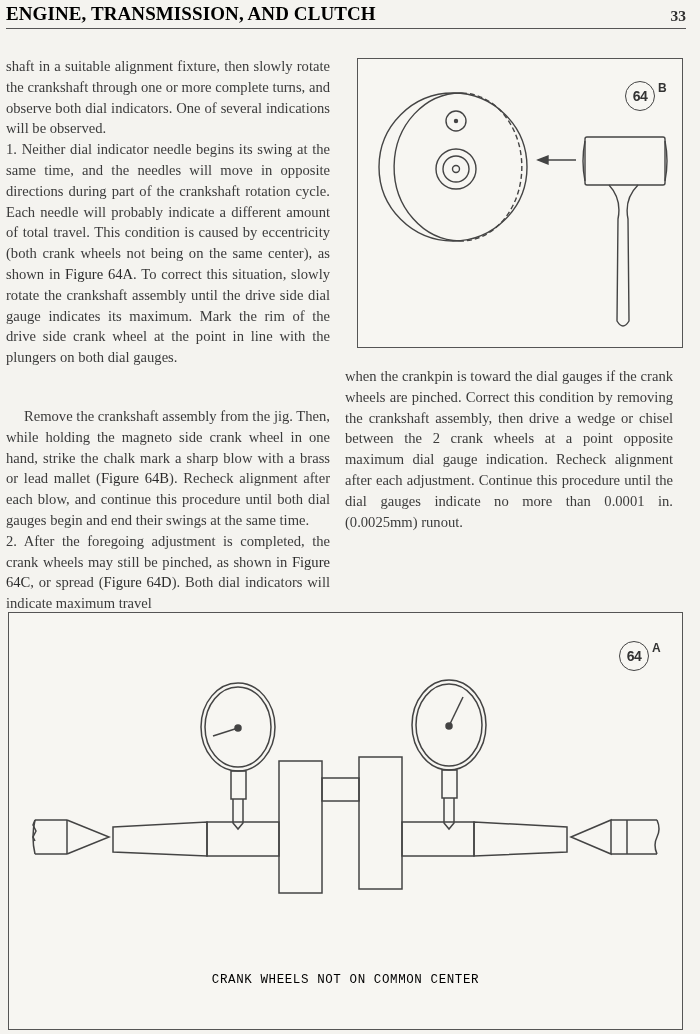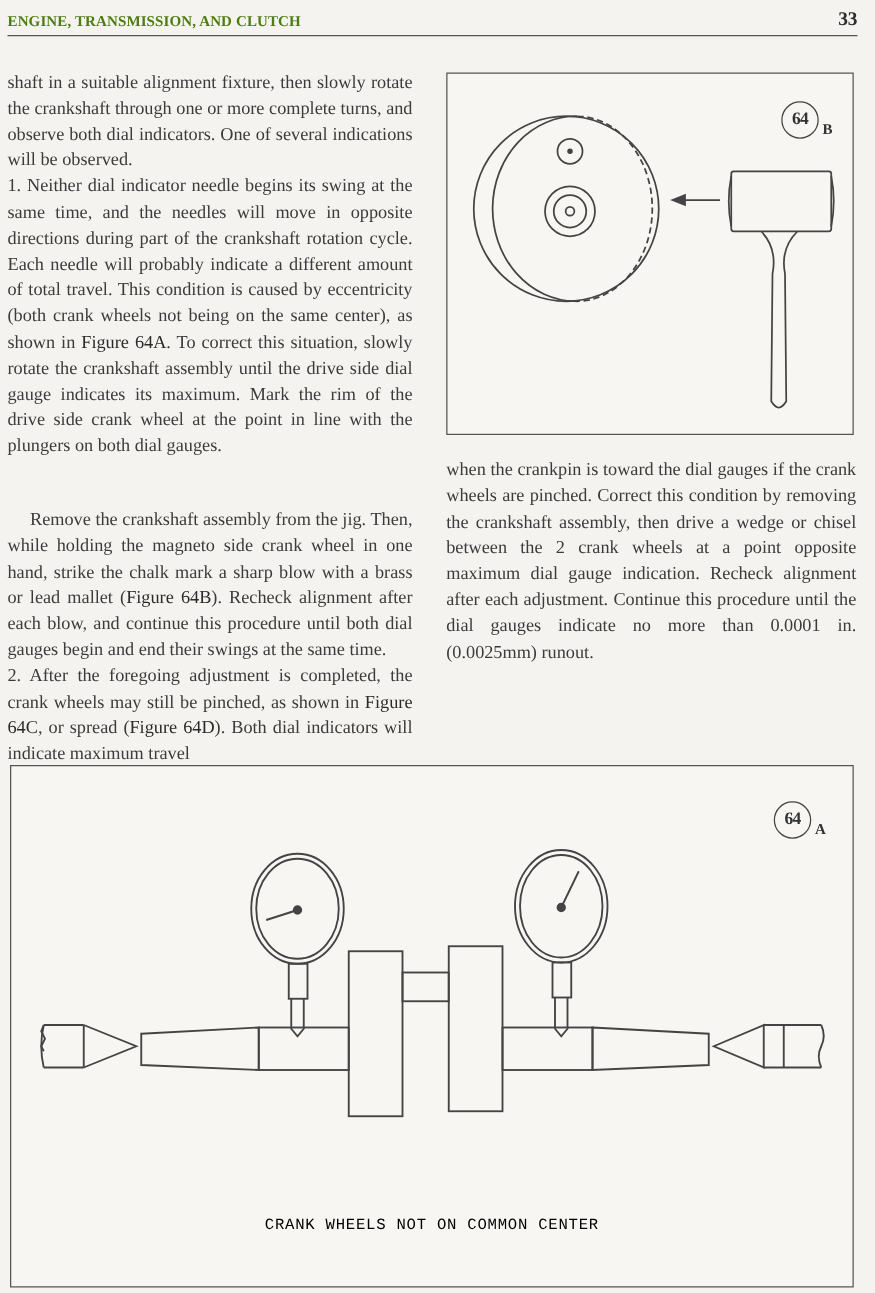--- a/index.html
+++ b/index.html
@@ -8,47 +8,47 @@
     background: #f4f3ef;
     font-family: "Liberation Serif", "DejaVu Serif", serif;
     color: #3b3b3b;
     position: relative;
   }
   .header {
     position: absolute; left: 6px; top: 4px; width: 680px; height: 24px;
     border-bottom: 1.5px solid #555;
     display: flex; justify-content: space-between; align-items: flex-end;
   }
-  .header .title { font-weight: bold; font-size: 12px; letter-spacing: 0.1px; color: #4d7c0f; padding-bottom: 3px; }
+  .header .title { font-weight: bold; font-size: 19px; letter-spacing: 0.1px; color: #000000; padding-bottom: 3px; }
   .header .pageno { font-weight: bold; font-size: 15.5px; color: #2e2e2e; padding-bottom: 3px; margin-left: 28px; }
 
   .col { position: absolute; font-size: 14.6px; line-height: 20.8px; text-align: justify; }
   .col-left { left: 6px; top: 56px; width: 324px; }
-  .col-right { left: 357px; top: 366px; width: 328px; }
+  .col-right { left: 345px; top: 366px; width: 328px; }
   .col p { margin: 0; }
   .col p.indent { text-indent: 18px; margin-top: 38px; }
   .col b { font-weight: normal; color: #2a2a2a; }
 
   .fig-b {
     position: absolute; left: 357px; top: 58px; width: 326px; height: 290px;
     border: 1.5px solid #555; box-sizing: border-box; background: #f7f6f2;
   }
   .fig-a {
     position: absolute; left: 8px; top: 612px; width: 675px; height: 418px;
     border: 1.5px solid #555; box-sizing: border-box; background: #f7f6f2;
   }
   .fig-a svg, .fig-b svg { position: absolute; left: 0; top: 0; }
   .fig-caption {
     position: absolute; left: 0; width: 100%; top: 360px; text-align: center;
     font-family: Liberation Mono, monospace; font-size: 12.5px;
     letter-spacing: 0.6px; color: #000000;
   }
   .badge {
-    position: absolute; display: flex; align-items: flex-end; gap: 3px;
-    font-family: Liberation Serif, serif; font-weight: bold; color: #333;
+    position: absolute; display: flex; align-items: flex-start; gap: 3px;
+    font-family: Liberation Sans, sans-serif; font-weight: bold; color: #333;
   }
   .badge .num {
     width: 30px; height: 30px; border: 1.5px solid #444; border-radius: 50%;
     display: flex; align-items: center; justify-content: center; font-size: 14px;
     box-sizing: border-box; letter-spacing: -0.5px;
   }
   .badge .letter { font-size: 12px; }
 </style>
 </head>
 <body>

